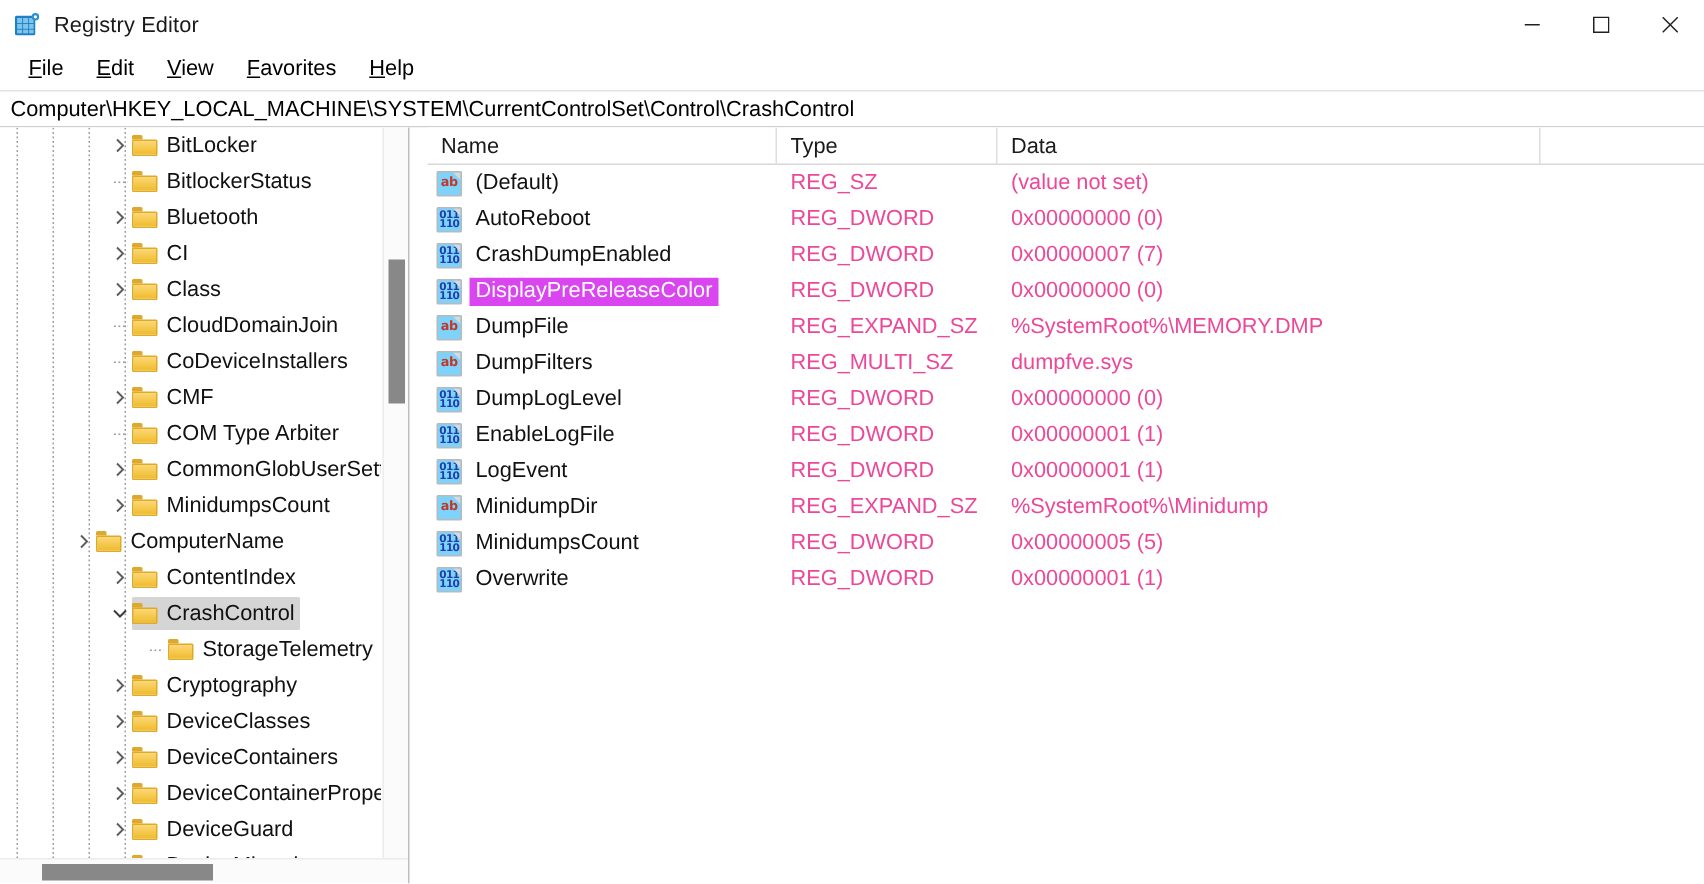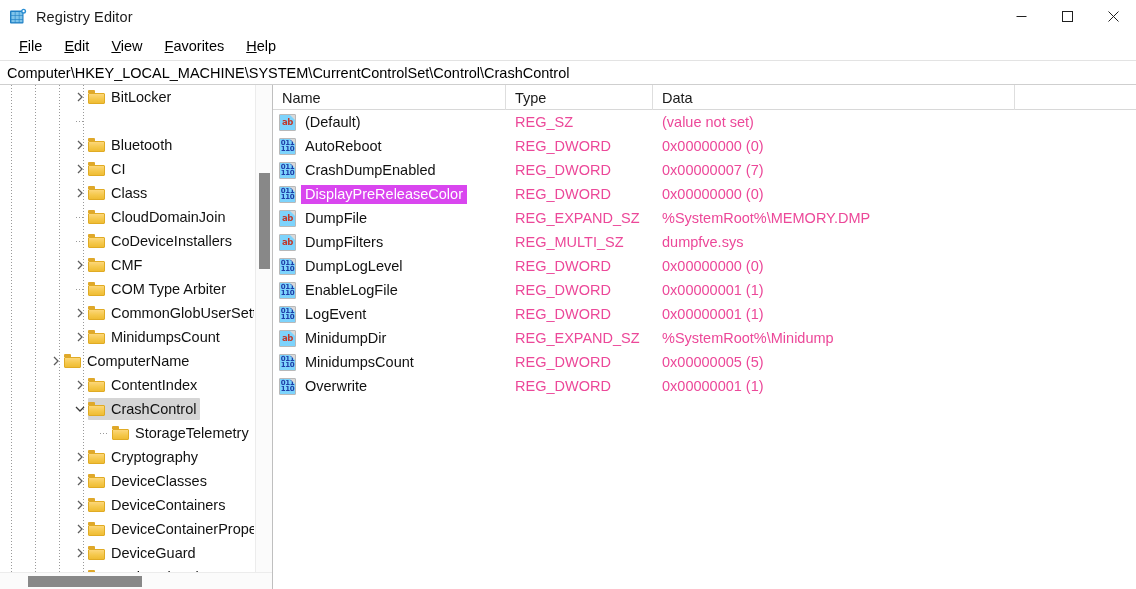--- a/index.html
+++ b/index.html
@@ -71,20 +71,21 @@
     white-space: nowrap; overflow: hidden;
   }
 
   
   .body-area {
     flex: 1 1 auto;
     display: flex;
     position: relative;
     background: #ffffff;
     min-height: 0;
+    gap: 12px;
   }
 
   
   .tree-pane {
     width: 273px; flex: 0 0 273px;
     position: relative;
     background: #ffffff;
     border-right: 1px solid #bfbfbf;
     display: flex; flex-direction: column;
     overflow: hidden;
@@ -336,20 +337,28 @@
                   </span>
                   <span class="folder-icon">
                     <span class="tab"></span>
                     <span class="body"></span>
                   </span>
                   <span class="tree-label">BitLocker</span>
                 </div>
               </div>
               <div class="tree-row" style="position: relative;">
                 <div class="elbow" style="left: 76px; top: 12px;"></div>
+                <div class="rowcontent" style="padding-left: 72px;">
+                  <span class="twisty"></span>
+                  <span class="folder-icon">
+                    <span class="tab"></span>
+                    <span class="body"></span>
+                  </span>
+                  <span class="tree-label">BitlockerStatus</span>
+                </div>
               </div>
               <div class="tree-row" style="position: relative;">
                 <div class="rowcontent" style="padding-left: 72px;">
                   <span class="twisty">
                     <svg width="10" height="10" viewBox="0 0 10 10">
                       <polyline points="3,1 7,5 3,9" fill="none" stroke="#5d5d5d" stroke-width="1.3"></polyline>
                     </svg>
                   </span>
                   <span class="folder-icon">
                     <span class="tab"></span>

